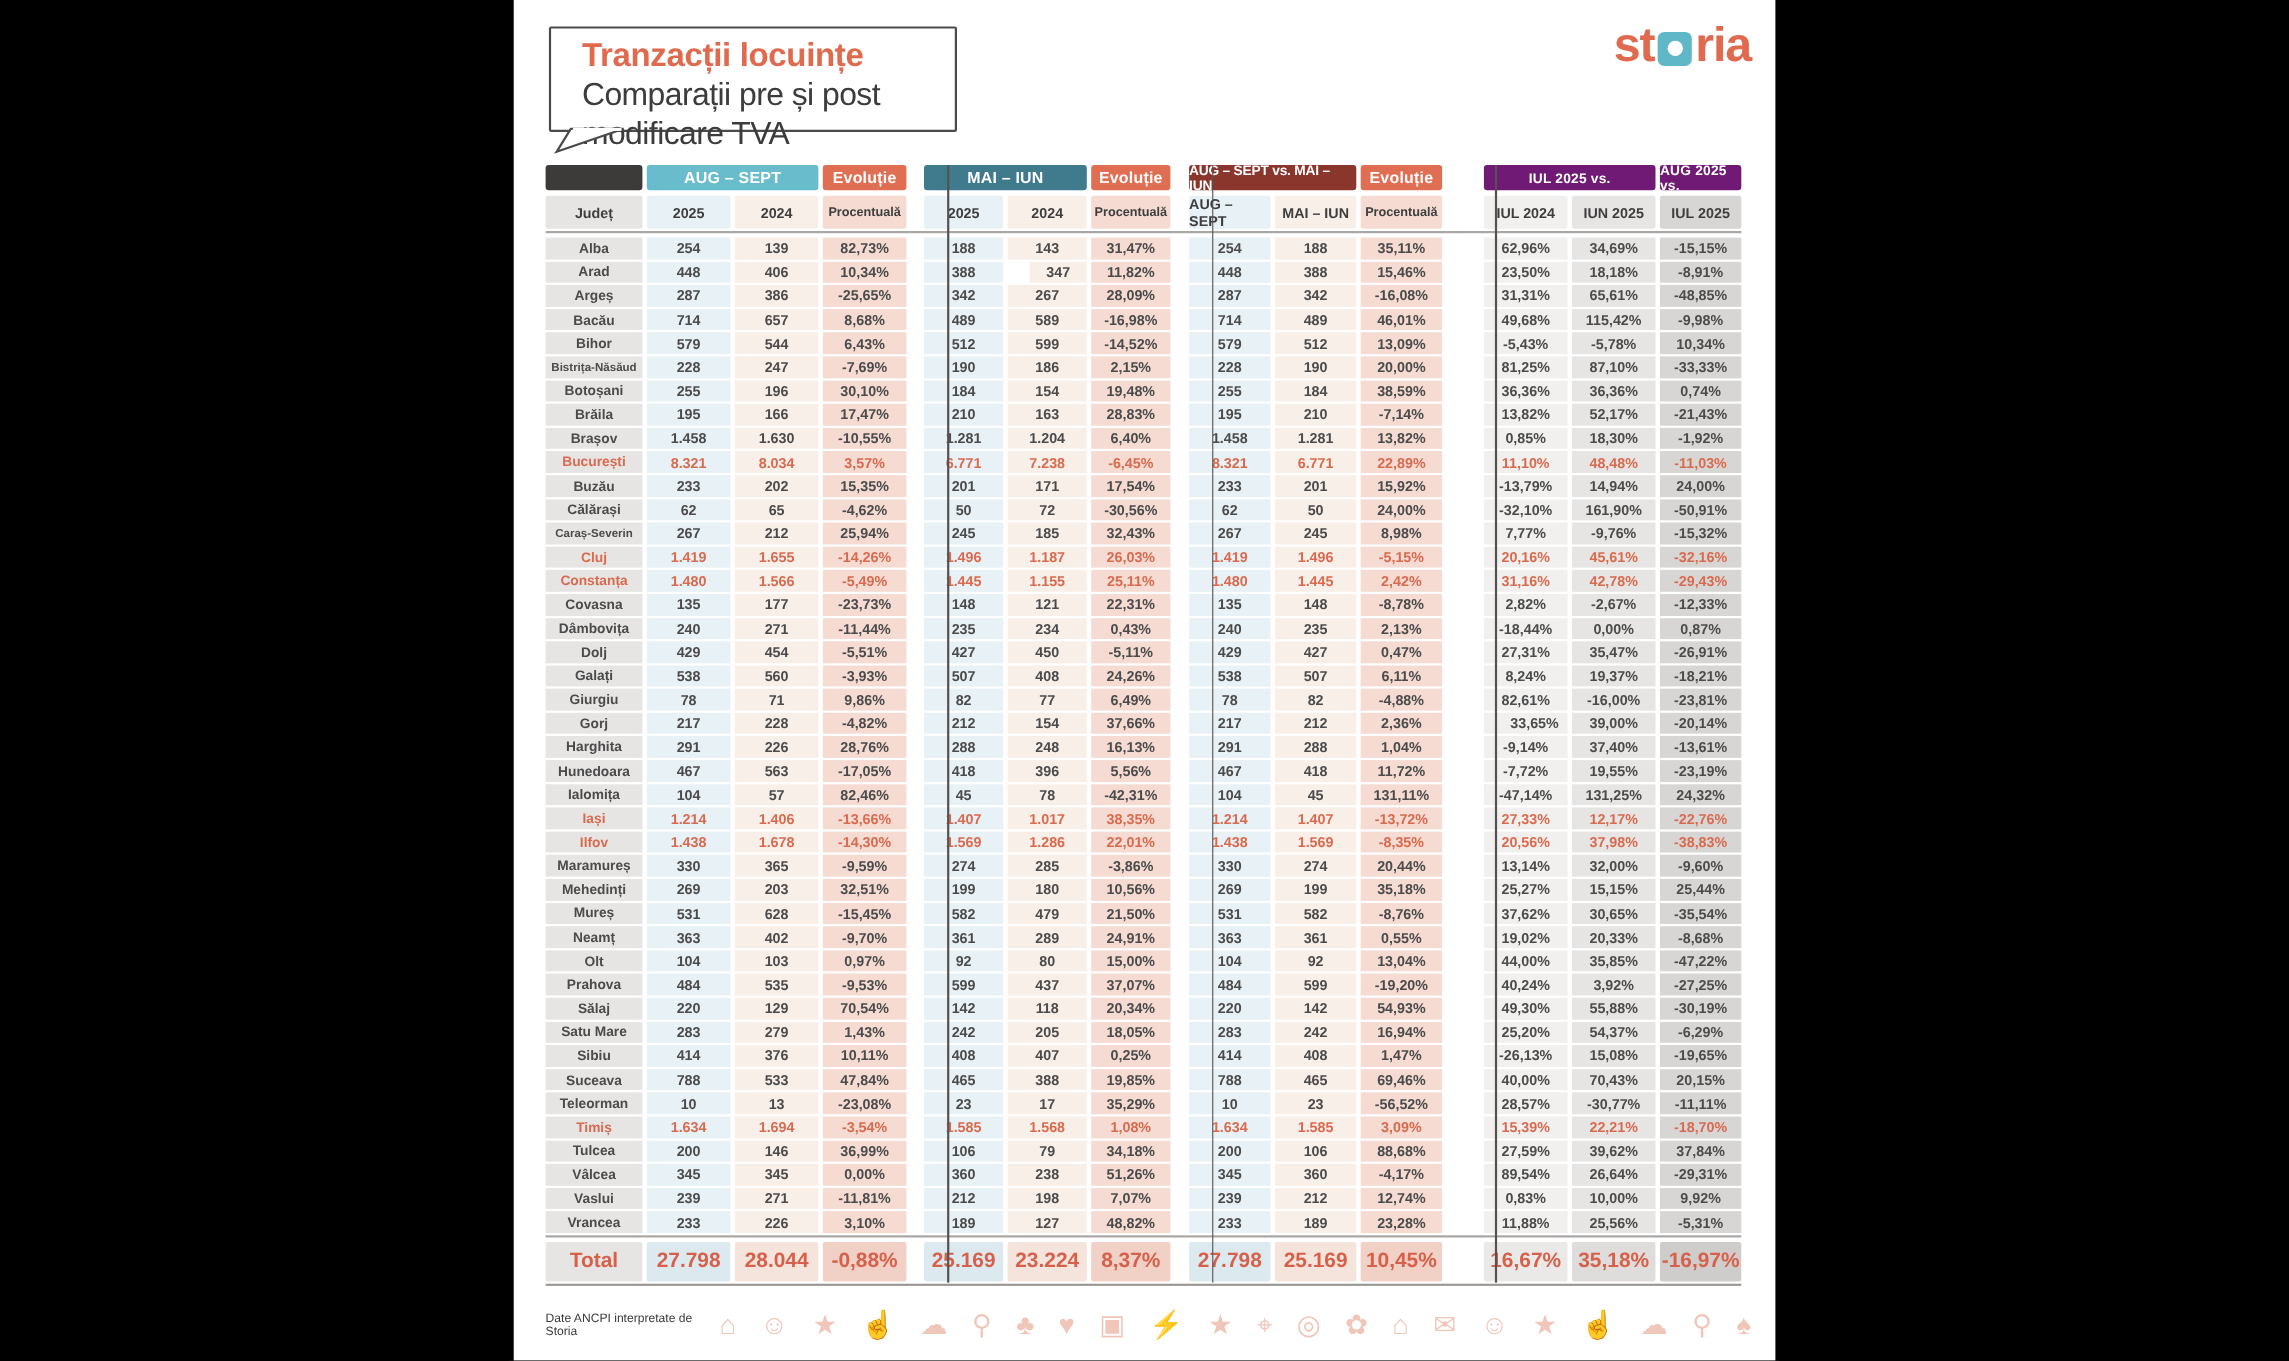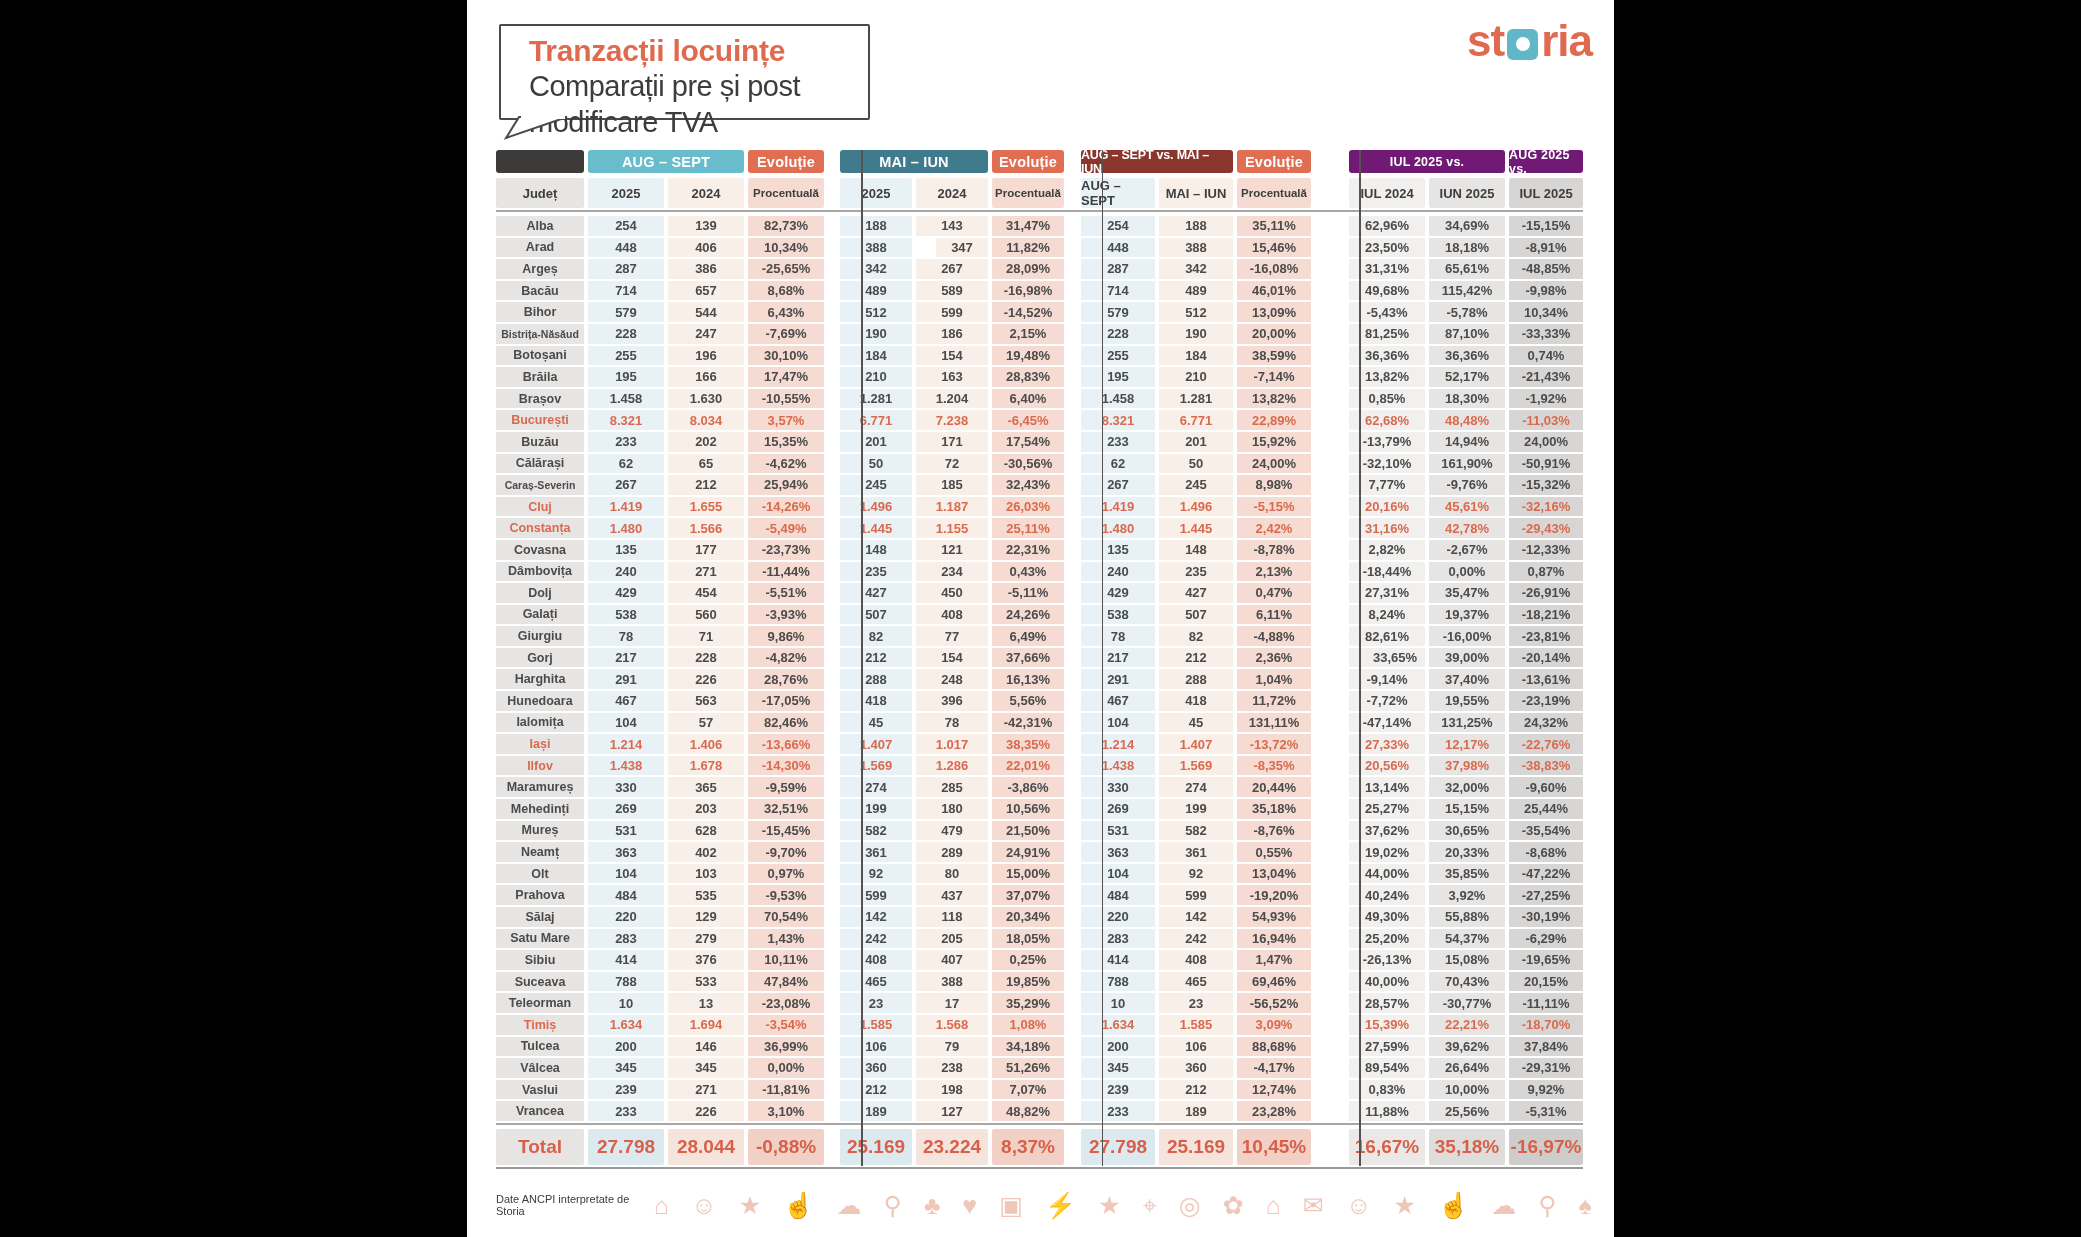--- a/index.html
+++ b/index.html
@@ -270,21 +270,21 @@
           <div class="c-label" style="grid-column: 1 / 2;">București</div>
           <div class="c-blue" style="grid-column: 2 / 3;">8.321</div>
           <div class="c-peach" style="grid-column: 3 / 4;">8.034</div>
           <div class="c-pink" style="grid-column: 4 / 5;">3,57%</div>
           <div class="c-blue" style="grid-column: 6 / 7;">6.771</div>
           <div class="c-peach" style="grid-column: 7 / 8;">7.238</div>
           <div class="c-pink" style="grid-column: 8 / 9;">-6,45%</div>
           <div class="c-blue" style="grid-column: 10 / 11;">8.321</div>
           <div class="c-peach" style="grid-column: 11 / 12;">6.771</div>
           <div class="c-pink" style="grid-column: 12 / 13;">22,89%</div>
-          <div class="c-gray1" style="grid-column: 14 / 15;">62,68%</div>
+          <div class="c-gray1" style="grid-column: 14 / 15;">11,10%</div>
           <div class="c-gray2" style="grid-column: 15 / 16;">48,48%</div>
           <div class="c-gray3" style="grid-column: 16 / 17;">-11,03%</div>
         </div>
         <div class="grid row-data">
           <div class="c-label" style="grid-column: 1 / 2;">Buzău</div>
           <div class="c-blue" style="grid-column: 2 / 3;">233</div>
           <div class="c-peach" style="grid-column: 3 / 4;">202</div>
           <div class="c-pink" style="grid-column: 4 / 5;">15,35%</div>
           <div class="c-blue" style="grid-column: 6 / 7;">201</div>
           <div class="c-peach" style="grid-column: 7 / 8;">171</div>

